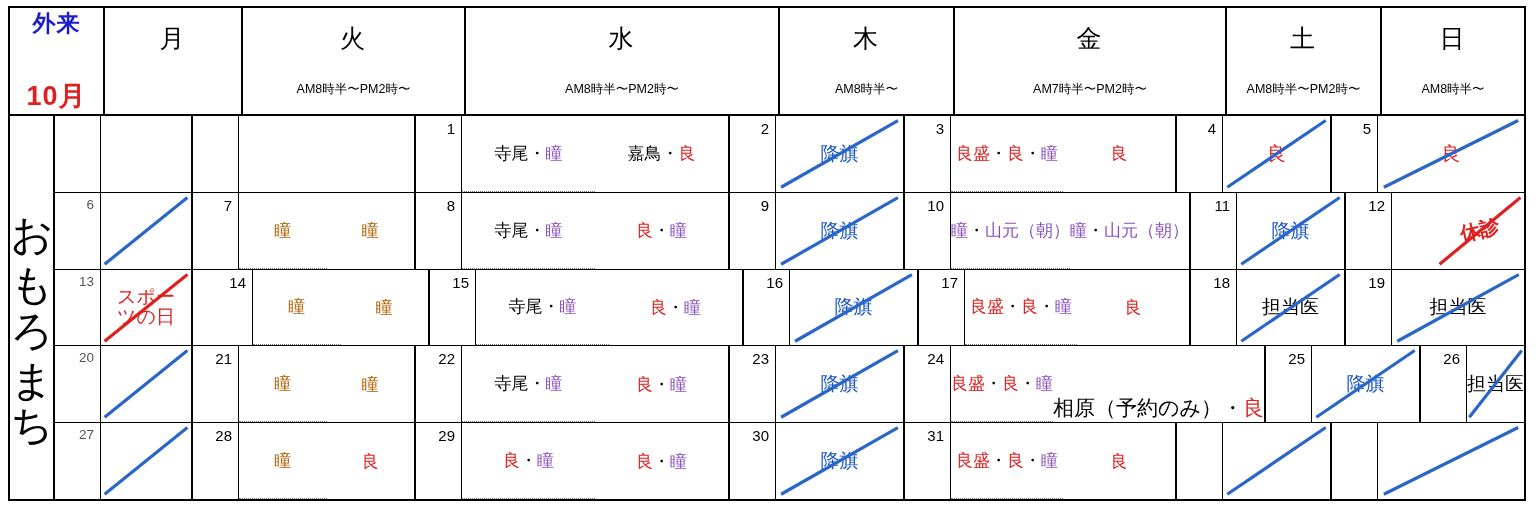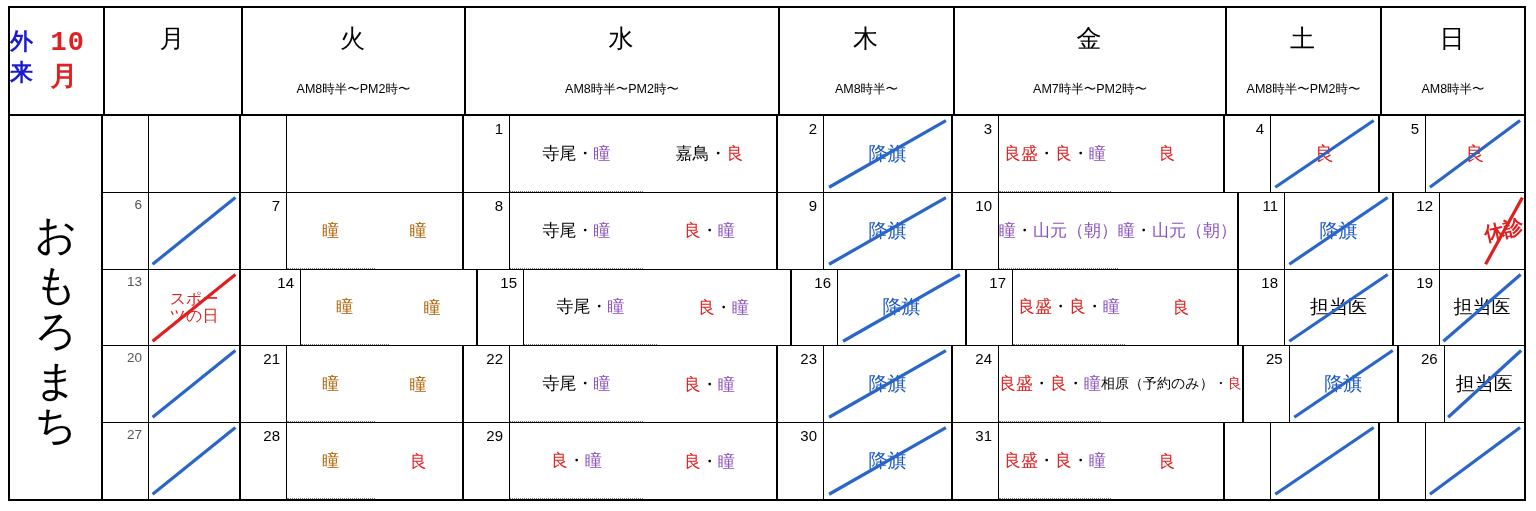--- a/index.html
+++ b/index.html
@@ -47,23 +47,23 @@
     text-align:center;
     font-size:12.5px;
     color:#000;
     white-space:nowrap;
   }
   
   .corner{
     border-right:2px solid #000;
     box-sizing:border-box;
     display:flex;
+    flex-direction:column;
     align-items:center;
     justify-content:space-between;
-    font-family:Liberation Mono, monospace;
   }
   .corner .gairai{
     color:#1a1ad0;
     font-size:23px;
     font-weight:bold;
     letter-spacing:1px;
     margin-bottom:8px;
   }
   .corner .month{
     color:#e02020;
@@ -135,39 +135,39 @@
     display:flex;
     align-items:center;
     justify-content:center;
     font-size:17px;
     white-space:nowrap;
     box-sizing:border-box;
   }
   .slot .half.top{
     border-bottom:1px dotted #777;
   }
-  .slot .half.small{font-size:14px;}
+  .slot .half.small{font-size:21px;align-items:flex-end;}
   .slot.single .half{flex:1 1 100%;}
   .red{color:#e02020;}
   .blue{color:#1a56c4;}
   .purple{color:#8a4fbf;}
   .brown{color:#b06000;}
   .black{color:#000;}
   
   .slash{
     position:absolute;inset:0;
     pointer-events:none;
   }
   .slash svg{width:100%;height:100%;display:block;}
   .kyushin{
     color:#e02020;font-size:20px;font-weight:bold;
     transform:rotate(-13deg);
   }
   .sports{
-    color:#e02020;font-size:16px;line-height:1.1;text-align:center;
+    color:#e02020;font-size:19px;line-height:1.1;text-align:center;
   }
 </style>
 </head>
 <body>
 
 <div class="cal">
 
   <div class="hdr">
     <div class="corner" style="width:95px;flex:0 0 95px;">
       <div class="gairai">外来</div>

